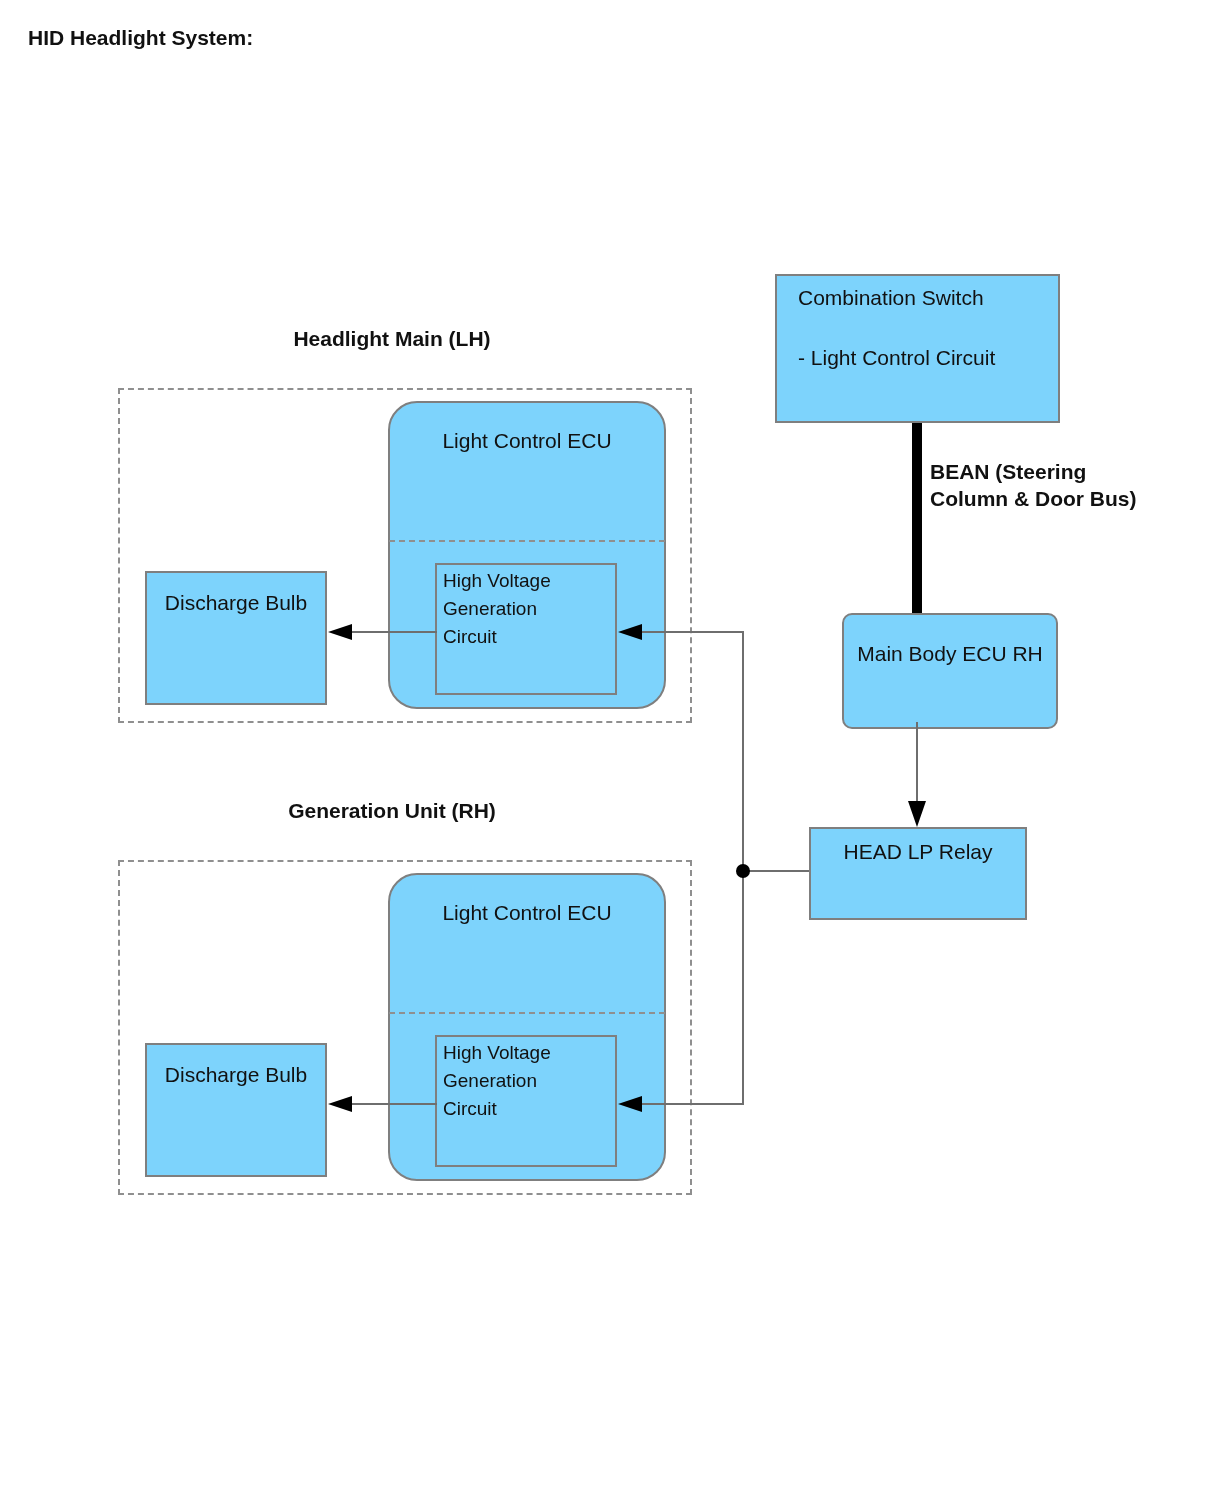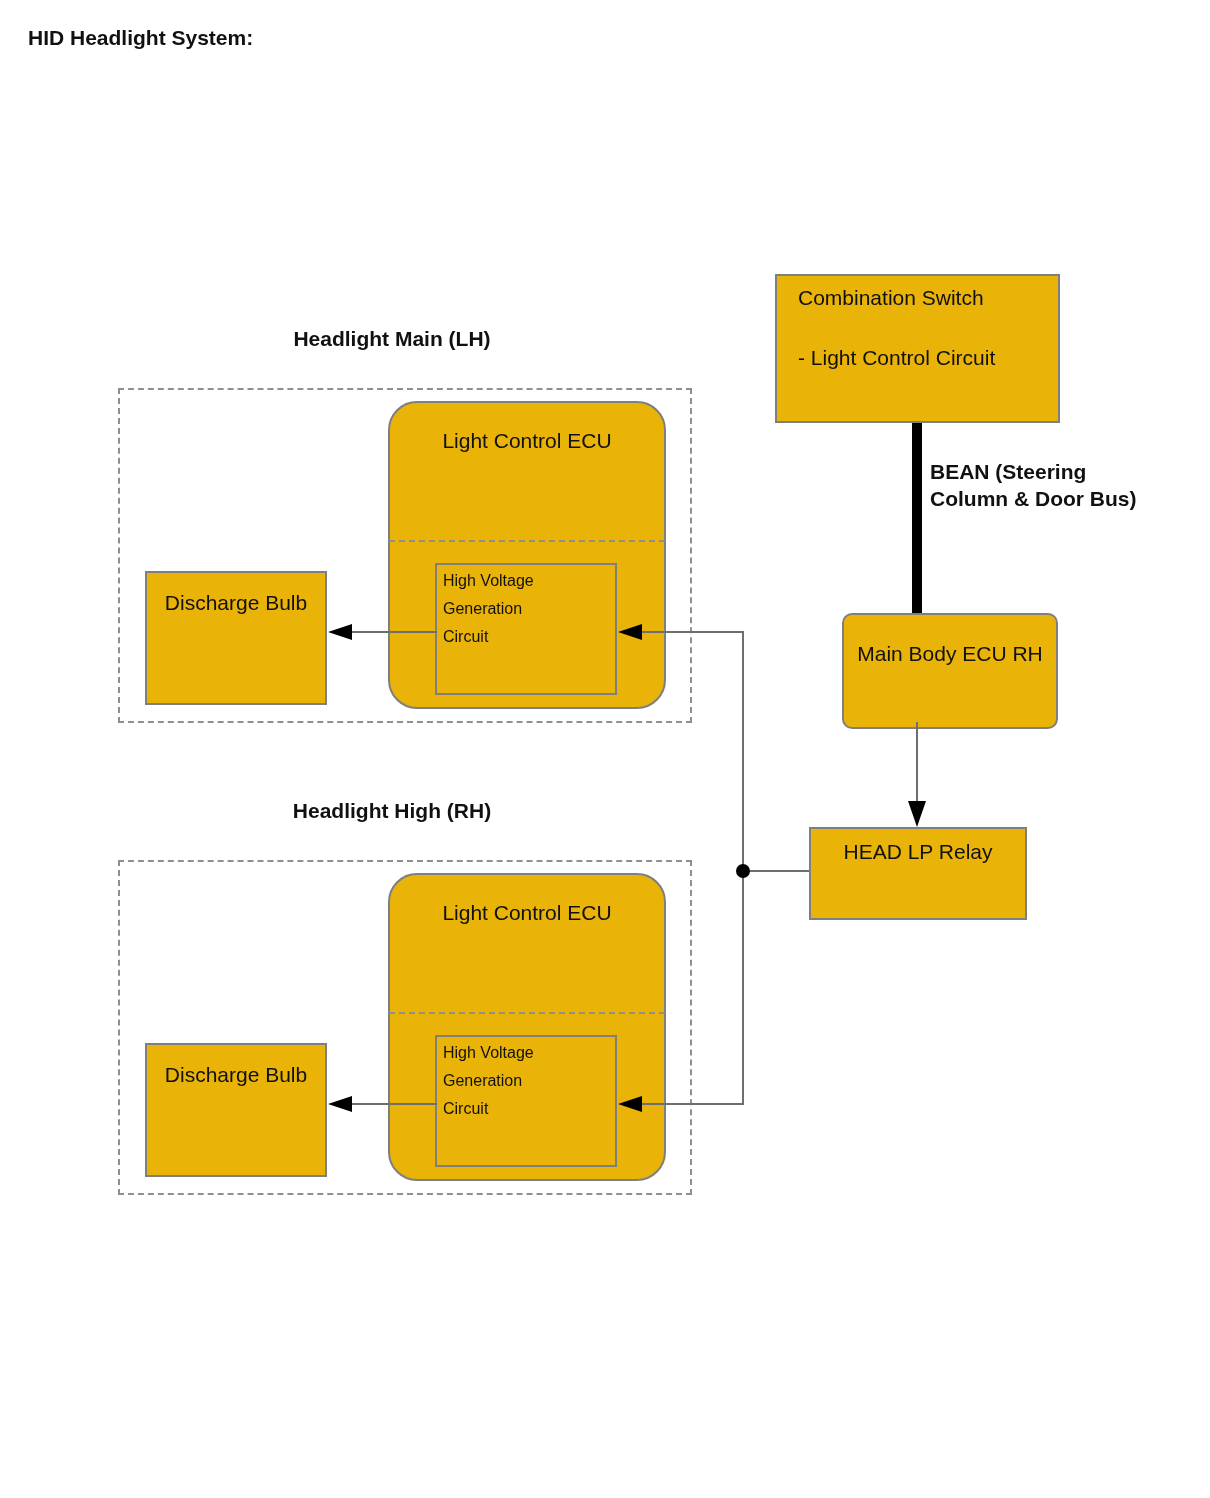--- a/index.html
+++ b/index.html
@@ -8,25 +8,25 @@
     width:1210px;height:1498px;
     background:var(--background,#fff);
     font-family:"Liberation Sans","DejaVu Sans",sans-serif;
     color:var(--text,#111);
     overflow:hidden;
   }
   .abs{position:absolute;box-sizing:border-box;}
   .page-title{font-size:21px;font-weight:bold;white-space:nowrap;}
   .unit-title{font-size:21px;font-weight:bold;text-align:center;white-space:nowrap;}
   .dashed-box{border:2px dashed var(--dashed-border,#8f8f8f);}
-  .solid-box{border:2px solid var(--box-border,#7f7f7f);background:#eab308;font-size:21px;}
+  .solid-box{border:2px solid var(--box-border,#7f7f7f);background:#7dd3fc;font-size:21px;}
   .round-box{border-radius:29px;}
   .lce-label{padding-top:26px;text-align:center;font-size:21px;}
   .divider{border-top:2px dashed var(--dashed-border,#8f8f8f);}
-  .hvgc{padding:2px 6px;line-height:28px;font-size:16px;}
+  .hvgc{padding:2px 6px;line-height:28px;font-size:19px;}
   .bulb{padding-top:18px;text-align:center;font-size:21px;}
   .line{background:var(--line,#6e6e6e);}
   .thick-line{background:var(--arrow,#000);}
   .arrow-left{width:0;height:0;
     border-top:8px solid transparent;border-bottom:8px solid transparent;
     border-right:24px solid var(--arrow,#000);}
   .arrow-down{width:0;height:0;
     border-left:9px solid transparent;border-right:9px solid transparent;
     border-top:26px solid var(--arrow,#000);}
   .dot{width:14px;height:14px;border-radius:50%;background:var(--arrow,#000);}
@@ -60,21 +60,21 @@
 
   <div class="abs solid-box bulb" style="left:145px;top:571px;width:182px;height:134px;">
     <span>Discharge Bulb</span>
   </div>
 
   <div class="abs line" style="left:344px;top:631px;width:93px;height:2px;"></div>
   <div class="abs arrow-left" style="left:328px;top:624px;"></div>
   <div class="abs line" style="left:636px;top:631px;width:108px;height:2px;"></div>
   <div class="abs arrow-left" style="left:618px;top:624px;"></div>
 
-  <div class="abs unit-title" style="left:282px;top:799px;width:220px;">Headlight High (RH)</div>
+  <div class="abs unit-title" style="left:282px;top:799px;width:220px;">Generation Unit (RH)</div>
 
   <div class="abs dashed-box" style="left:118px;top:860px;width:574px;height:335px;"></div>
 
   <div class="abs solid-box round-box" style="left:388px;top:873px;width:278px;height:308px;">
     <div class="lce-label">Light Control ECU</div>
   </div>
   <div class="abs divider" style="left:389px;top:1012px;width:276px;"></div>
 
   <div class="abs solid-box hvgc" style="left:435px;top:1035px;width:182px;height:132px;">
     <div>High Voltage</div>

